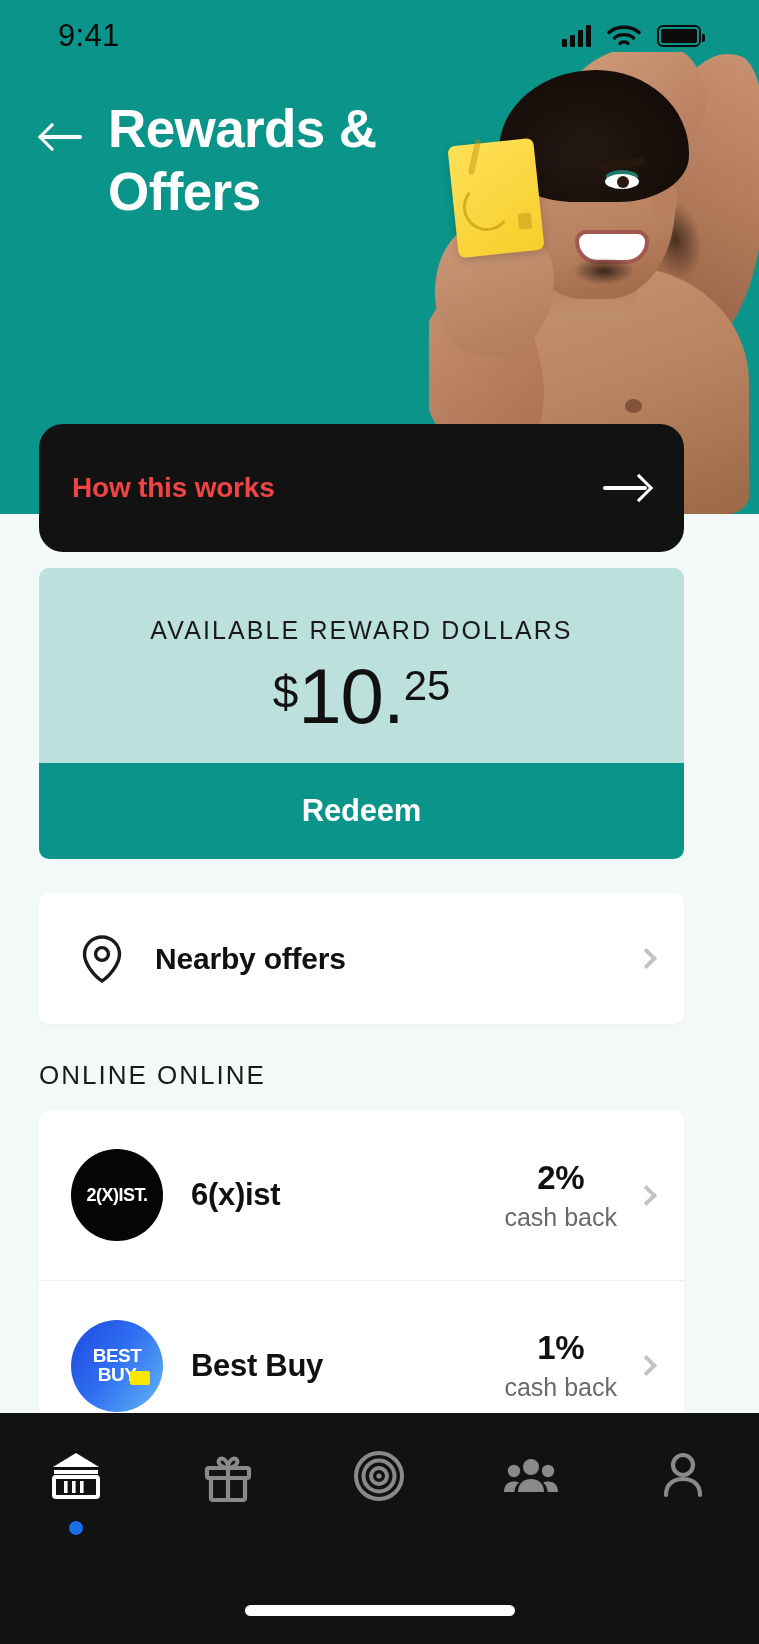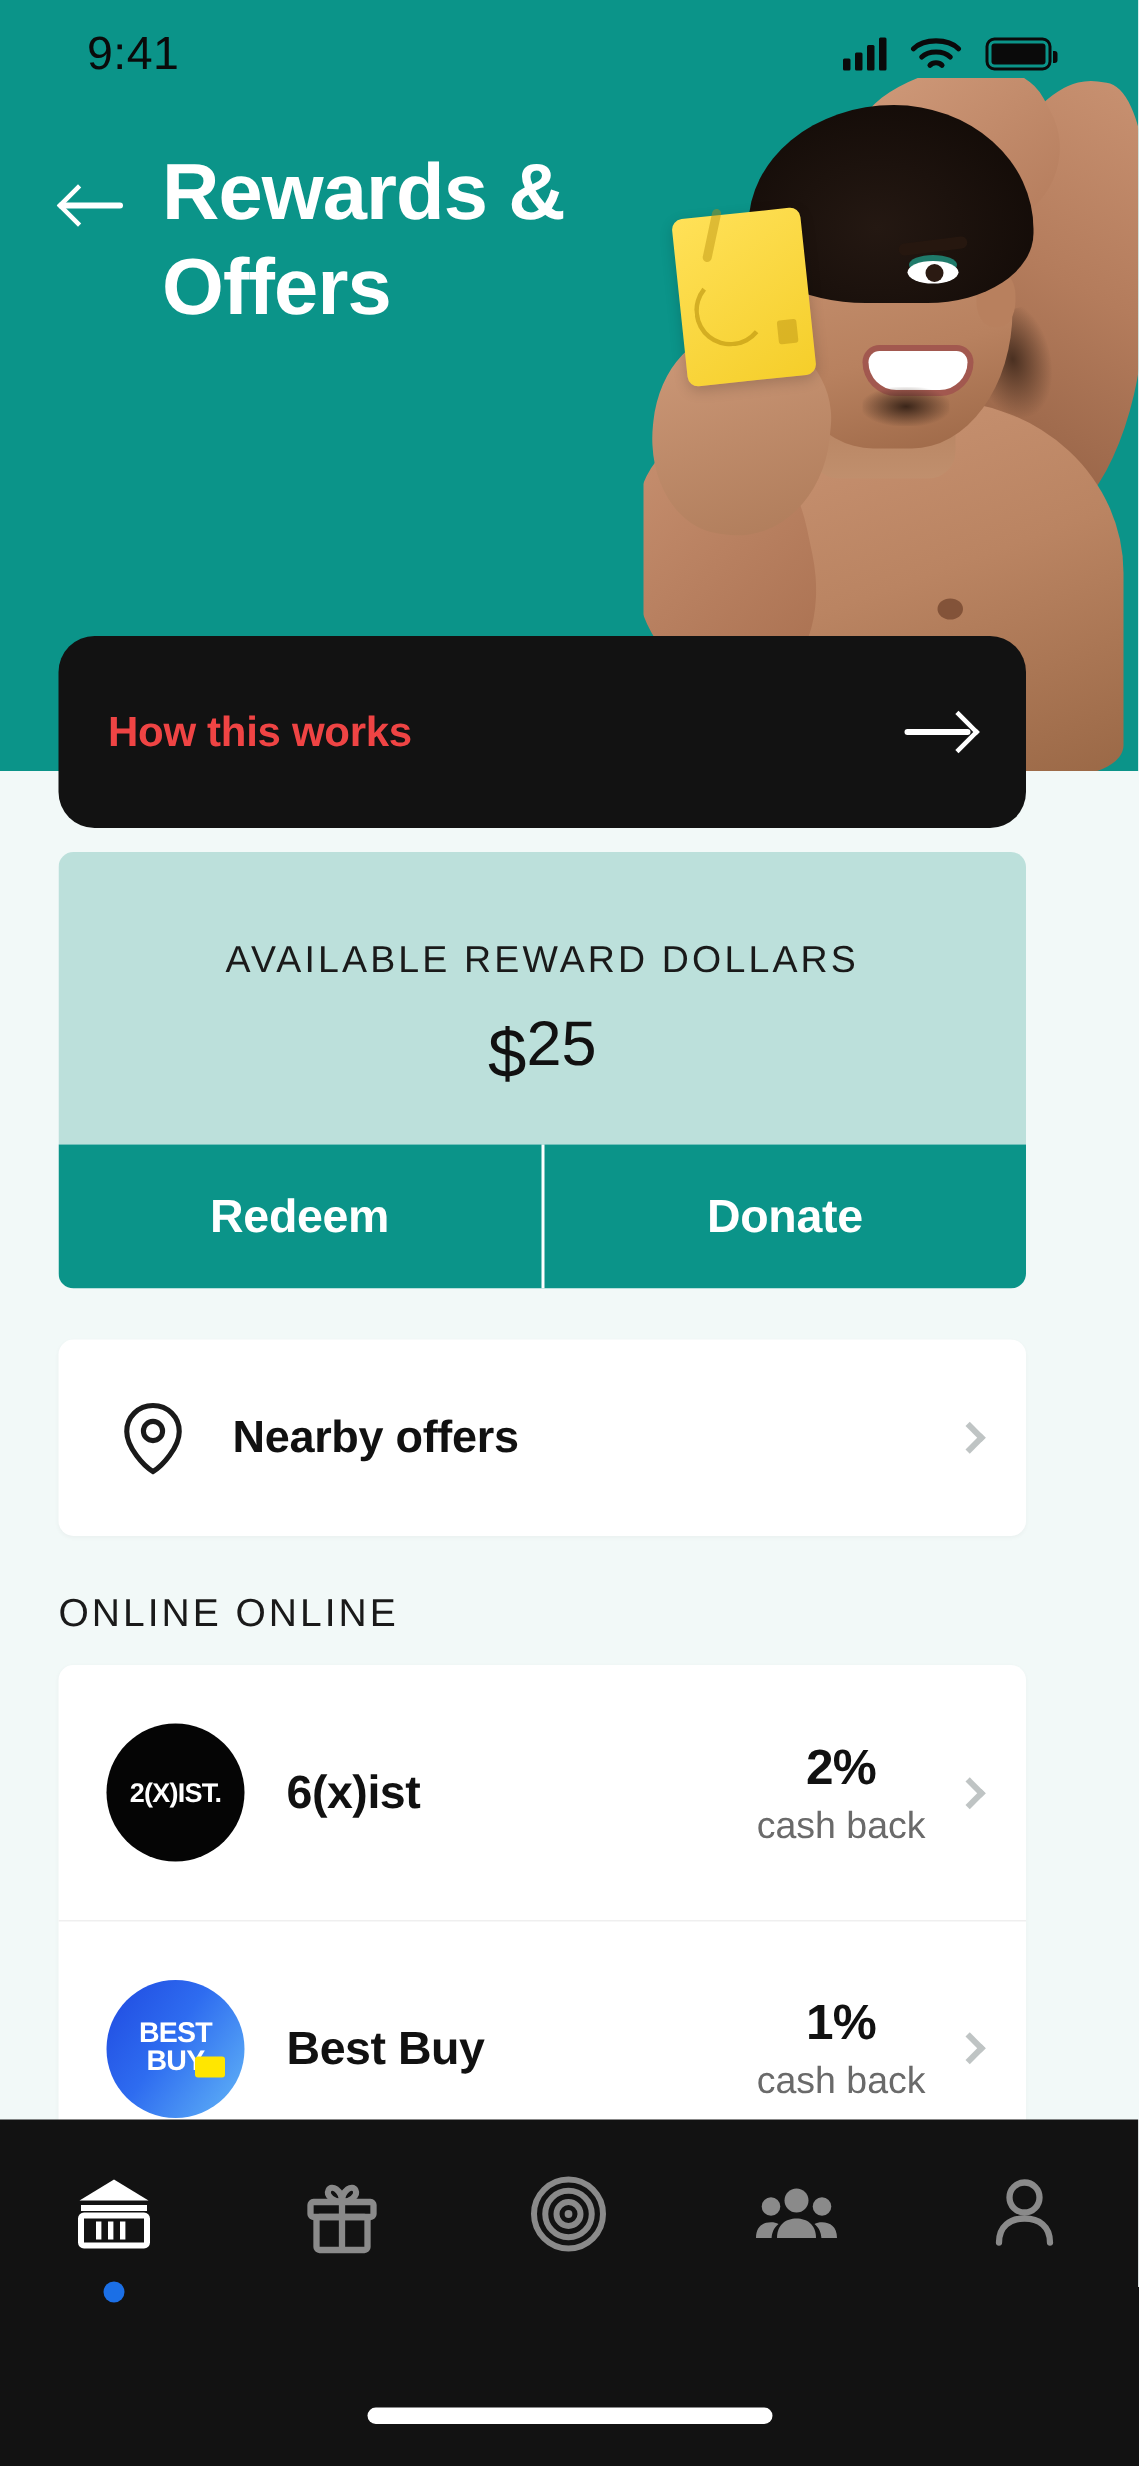--- a/index.html
+++ b/index.html
@@ -331,26 +331,26 @@
   <div class="how-card">
     <span class="how-label">How this works</span>
     <span class="arrow-right"></span>
   </div>
 
   <div class="reward-card">
     <div class="reward-top">
       <div class="reward-label">AVAILABLE REWARD DOLLARS</div>
       <div class="reward-amount">
         <span class="cur">$</span>
+        <span class="whole">10.</span>
         <span class="cents">25</span>
       </div>
     </div>
     <div class="reward-actions">
       <div class="reward-btn">Redeem</div>
-      <div class="reward-btn">Donate</div>
     </div>
   </div>
 
   <div class="nearby">
     <span class="pin-icon">
       <svg width="46" height="50" viewBox="0 0 46 50">
         <path d="M23 3 C13 3 5.5 10.8 5.5 20.3 C5.5 31 17 43.5 23 47 C29 43.5 40.5 31 40.5 20.3 C40.5 10.8 33 3 23 3 Z" fill="none" stroke="#1A1A1A" stroke-width="3.4"></path>
         <circle cx="23" cy="20" r="6.4" fill="none" stroke="#1A1A1A" stroke-width="3.4"></circle>
       </svg>
     </span>

